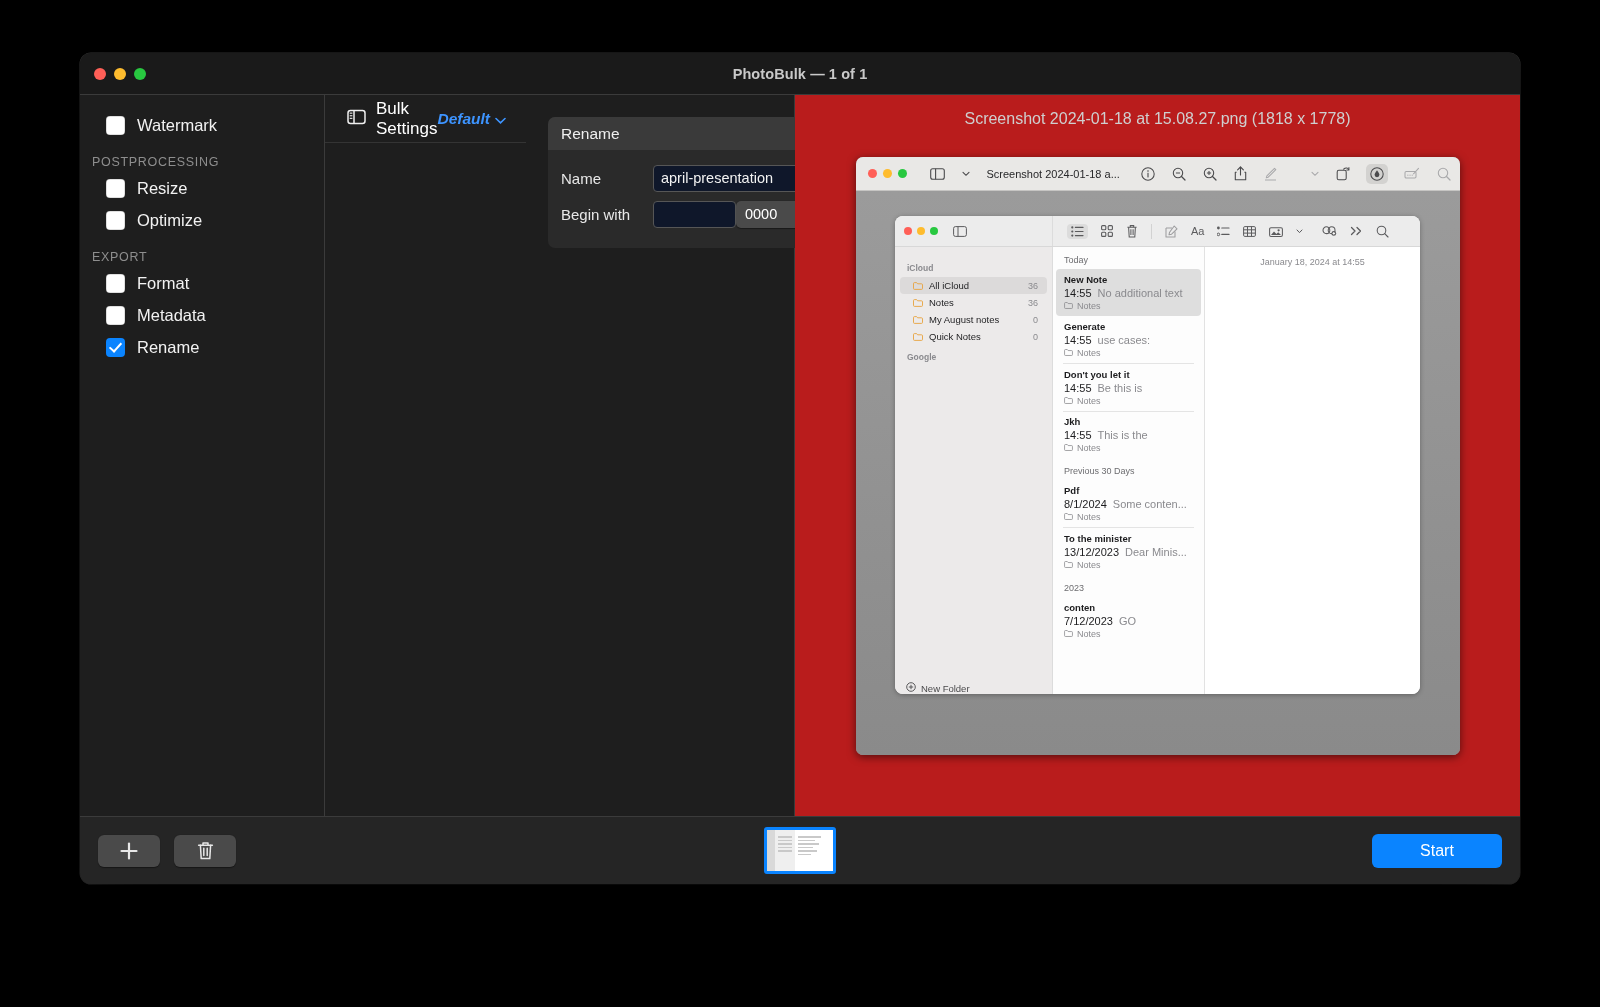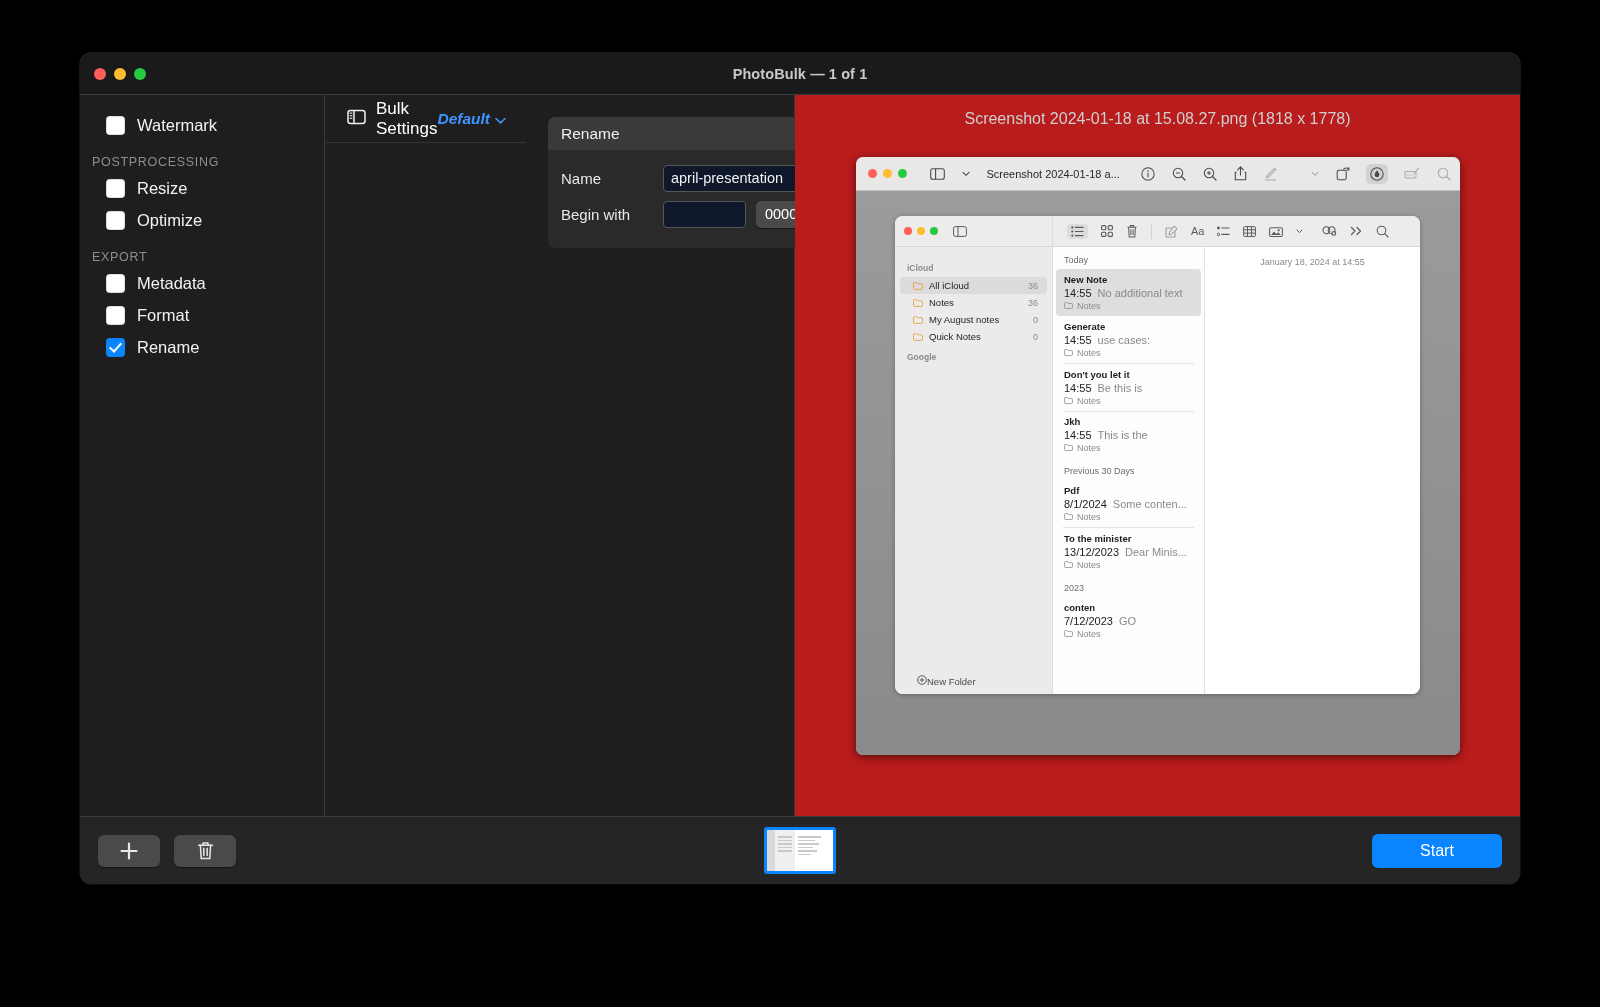--- a/index.html
+++ b/index.html
@@ -154,21 +154,20 @@
     padding-left: 13px;
     font-size: 15.5px;
     color: #efefef;
     font-weight: 500;
   }
   .card-body { padding: 10px 13px 16px 13px; }
   .frow {
     display: flex;
     align-items: center;
     height: 36px;
-    gap: 10px;
   }
   .flabel {
     width: 92px;
     flex: 0 0 92px;
     font-size: 15px;
     color: #e8e8e8;
   }
   .tfield {
     height: 27px;
     background: #0f172a;
@@ -355,22 +354,23 @@
     border-radius: 4px;
   }
   .ns-row.selected { background: #dcdada; }
   .ns-row .nm { flex: 1 1 auto; white-space: nowrap; overflow: hidden; }
   .ns-row .ct { color: #8a8a8e; font-size: 9px; }
   .folder-ic { color: #e8a33d; display: flex; }
   #new-folder {
     margin-top: auto;
     height: 26px;
     display: flex;
-    align-items: center;
-    padding-left: 22px;
+    align-items: flex-end;
+    gap: 5px;
+    padding-left: 11px;
     font-size: 9.5px;
     color: #4a4a4c;
   }
 
   #notes-list {
     width: 152px;
     flex: 0 0 152px;
     background: #fdfdfd;
     border-right: 0.5px solid #e2e2e2;
     overflow: hidden;
@@ -503,25 +503,25 @@
       </div>
       <div class="opt-row">
         <div class="cbx"></div>
         <span class="opt-label">Optimize</span>
       </div>
 
       <div class="group-title">EXPORT</div>
 
       <div class="opt-row">
         <div class="cbx"></div>
-        <span class="opt-label">Metadata</span>
+        <span class="opt-label">Format</span>
       </div>
       <div class="opt-row">
         <div class="cbx"></div>
-        <span class="opt-label">Format</span>
+        <span class="opt-label">Metadata</span>
       </div>
       <div class="opt-row">
         <div class="cbx checked"></div>
         <span class="opt-label">Rename</span>
       </div>
     </div>
 
     <div id="settings">
 
       <div id="settings-head">

